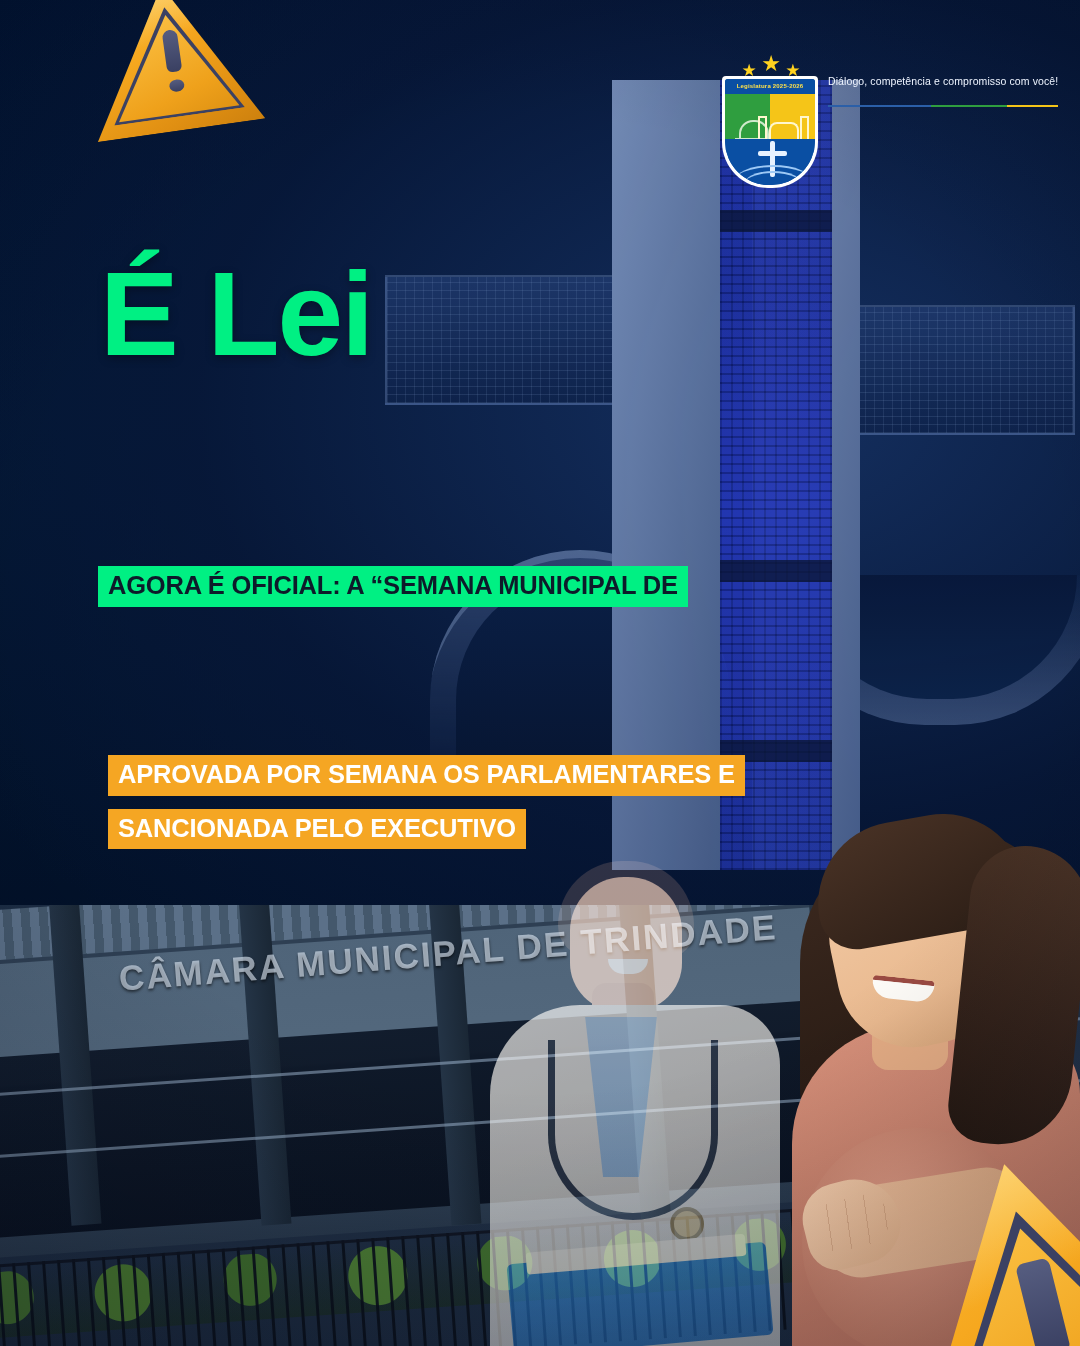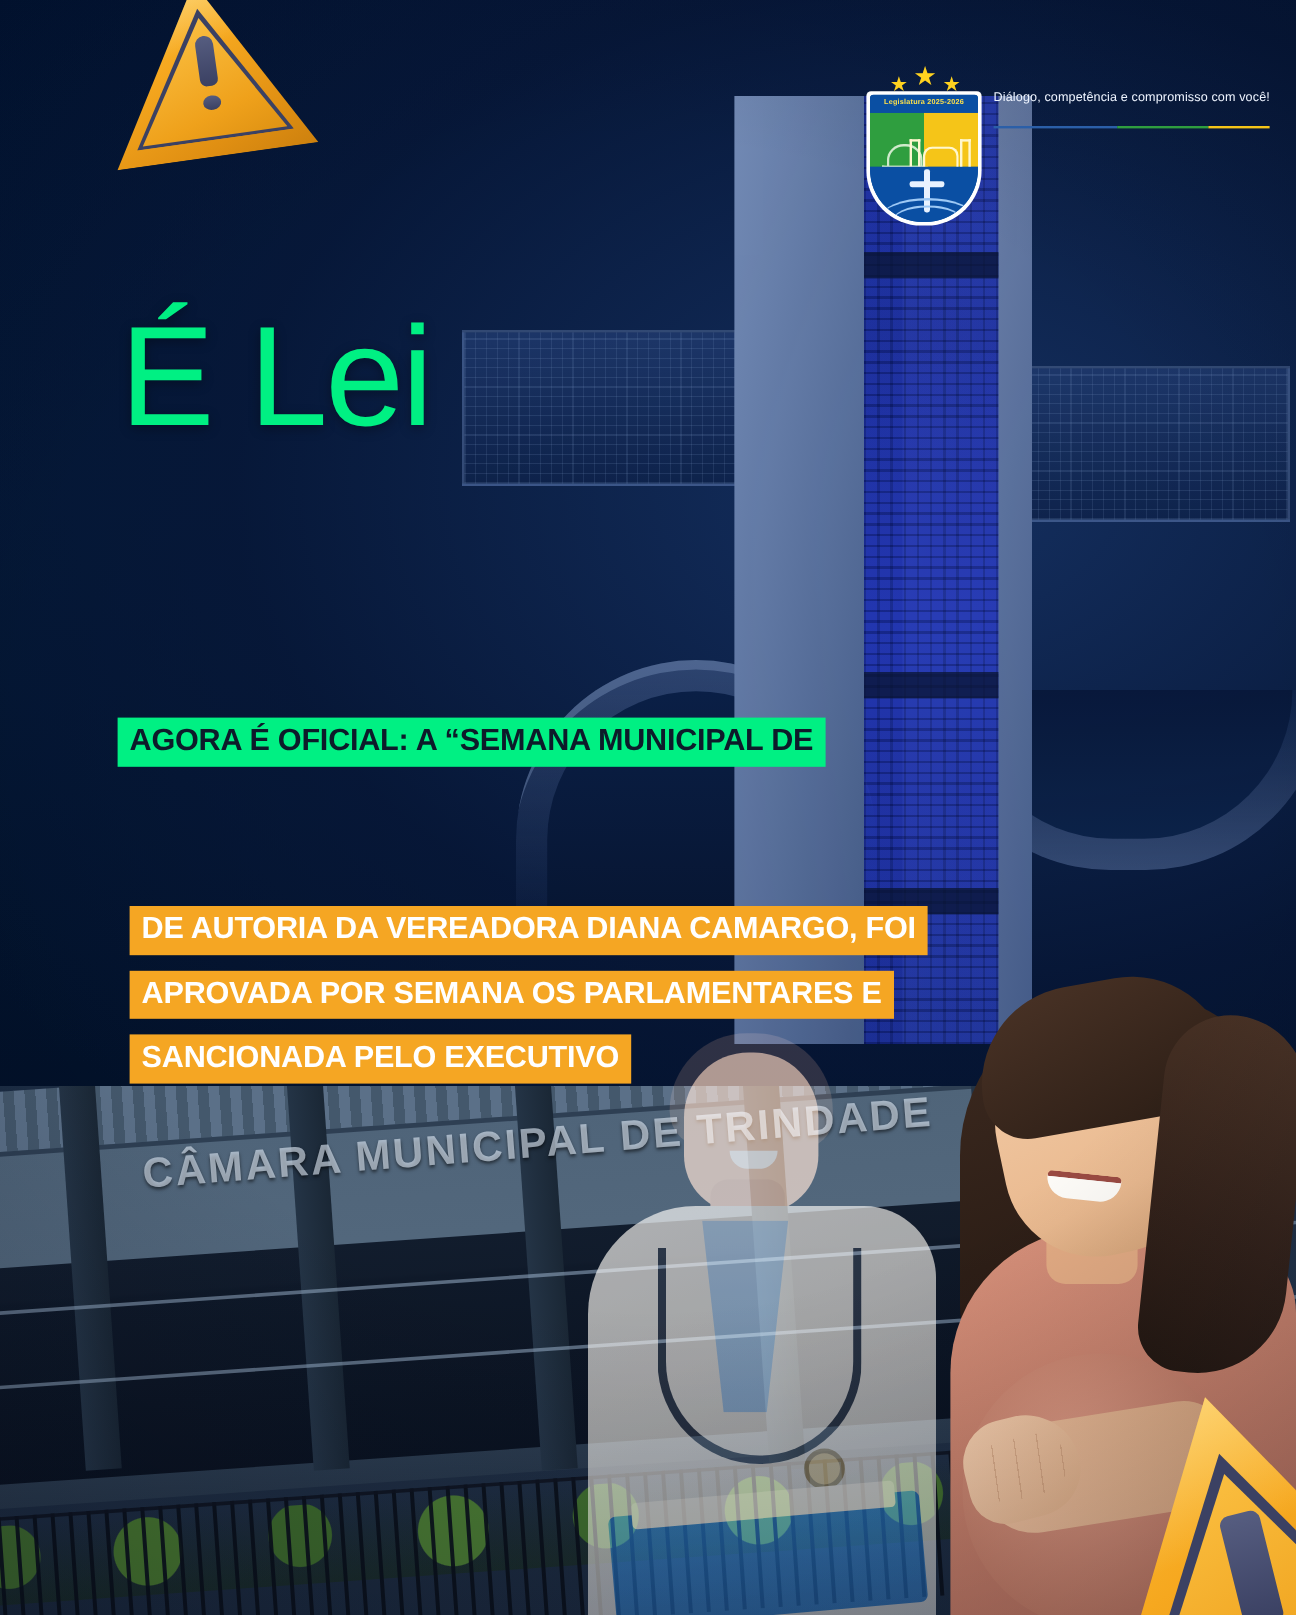--- a/index.html
+++ b/index.html
@@ -356,34 +356,34 @@
     margin-top:3px; font-size:10.5px; color:#eef4ff; letter-spacing:.1px; white-space:nowrap;
   }
   .lw-tag i{ font-style:normal; padding-bottom:18px; }
   .lw-tag .u1{ border-bottom:2.5px solid #2b5fa8; }
   .lw-tag .u2{ border-bottom:2.5px solid #2f9e3f; }
   .lw-tag .u3{ border-bottom:2.5px solid #f5c518; }
 
   
   .elei{
     position:absolute; left:100px; top:255px;
-    font-size:118px; font-weight:400; color:#00f083;
+    font-size:118px; font-weight:700; color:#00f083;
     letter-spacing:-2px; line-height:1;
     text-shadow:0 3px 10px rgba(0,0,0,.35);
   }
   .numlei{
     position:absolute; left:108px; top:420px;
     font-size:50px; font-weight:700; color:#f5a623;
     letter-spacing:-.5px; line-height:1;
     text-shadow:0 2px 6px rgba(0,0,0,.35);
   }
 
   
   .block{ position:absolute; display:flex; flex-direction:column; align-items:flex-start; }
-  .blk-green{ left:98px; top:566px; gap:11px;margin-top:32px; }
+  .blk-green{ left:98px; top:566px; gap:11px; }
   .blk-orange{ left:108px; top:755px; gap:13px; }
 
   .line{
     display:inline-block;
     font-size:25.5px; font-weight:700;
     letter-spacing:-.2px;
     padding:7px 10px 8px 10px;
     line-height:1;
     white-space:nowrap;
   }
@@ -516,18 +516,17 @@
     </div>
   </div>
 
   <div class="elei">É Lei</div>
 
   <div class="block blk-green">
     <span class="line">AGORA É OFICIAL: A “SEMANA MUNICIPAL DE</span>
   </div>
 
   <div class="block blk-orange">
-    <span class="line">DE AUTORIA DA VEREADORA DIANA CAMARGO, FOI</span>
     <span class="line">APROVADA POR SEMANA OS PARLAMENTARES E</span>
     <span class="line">SANCIONADA PELO EXECUTIVO</span>
   </div>
 
 </div>
 
 </body></html>

